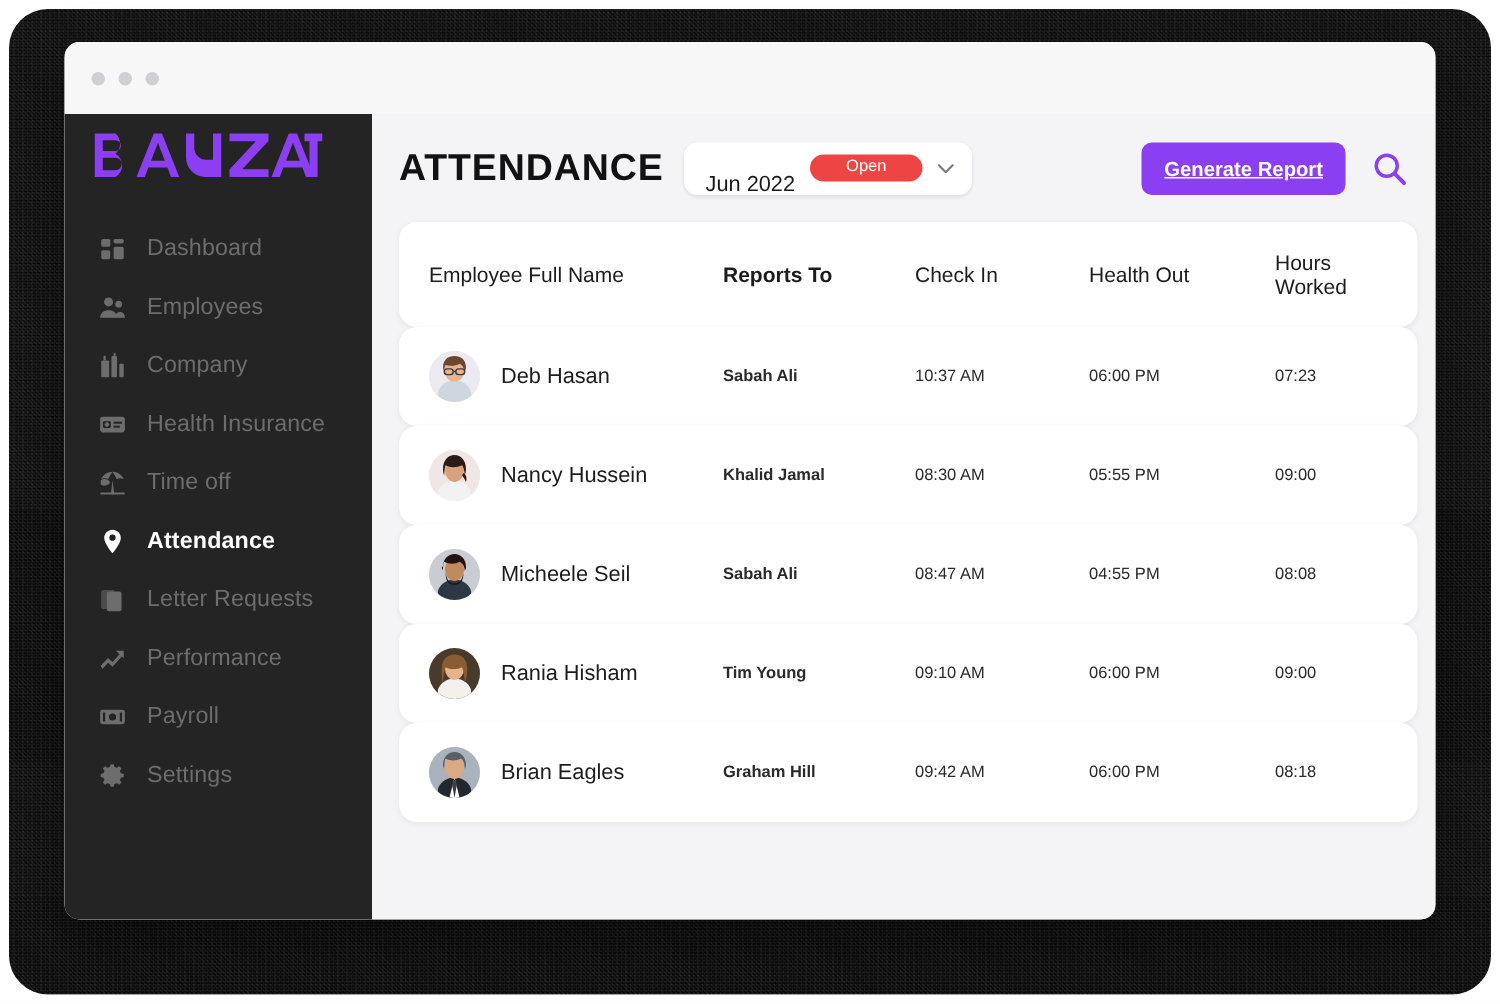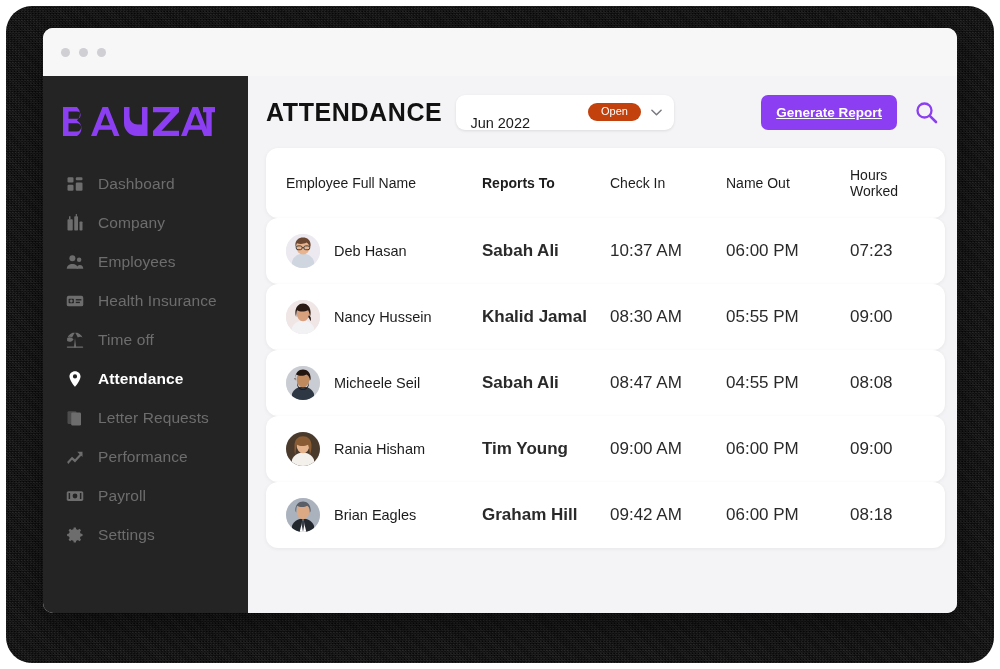--- a/index.html
+++ b/index.html
@@ -60,21 +60,20 @@
   .dots { display: flex; gap: 9px; }
   .dot { width: 9px; height: 9px; border-radius: 50%; background: #cfcfd4; }
 
   .body-row { flex: 1; display: flex; min-height: 0; }
 
   
   .sidebar {
     width: 205px;
     flex: 0 0 205px;
     background: #242424;
-    padding-top: 18px;
     position: relative;
   }
   .logo {
     margin: 8px 0 0 20px;
     height: 40px;
     display: flex;
     align-items: center;
   }
   .logo svg { display: block; }
 
@@ -130,27 +129,26 @@
     gap: 10px;
     background: #ffffff;
     border-radius: 9px;
     height: 35px;
     padding: 0 12px 0 14px;
     box-shadow: 0 1px 3px rgba(0,0,0,.10);
     cursor: pointer;
   }
   .month-label { font-size: 14.5px; color: #1a1a1a; white-space: nowrap; margin-top: 21px; }
   .badge-open {
-    background: #c2410c;
+    background: #ef4444;
     color: #ffffff;
     font-size: 11px;
     border-radius: 999px;
-    padding: 3px 13px 4px;
+    padding: 3px 24px 4px;
     line-height: 1;
-    margin-left: 48px;
   }
   .chev { width: 11px; height: 11px; }
   .chev svg { display:block; }
 
   .topbar-right {
     margin-left: auto;
     display: flex;
     align-items: center;
     gap: 16px;
     padding-right: 6px;
@@ -195,21 +193,21 @@
 
   .c-name  { flex: 0 0 196px; display: flex; align-items: center; gap: 14px; min-width:0; }
   .c-rep   { flex: 0 0 128px; font-weight: bold; }
   .c-in    { flex: 0 0 116px; }
   .c-out   { flex: 0 0 124px; }
   .c-hrs   { flex: 1; }
 
   .head .c-name, .head .c-rep, .head .c-in, .head .c-out, .head .c-hrs {
     font-size: 14px; color: #1c1c1c;
   }
-  .cell { font-size: 17px; color: #2a2a2a; white-space: nowrap; }
+  .cell { font-size: 11px; color: #2a2a2a; white-space: nowrap; }
   .emp-name { font-size: 14.5px; color: #1c1c1c; white-space: nowrap; text-align: right; }
 
   .avatar {
     width: 34px; height: 34px;
     border-radius: 50%;
     flex: 0 0 34px;
     overflow: hidden;
     position: relative;
     background: #e9e9ee;
   }
@@ -263,40 +261,40 @@
                 <rect x="2" y="13" width="8" height="8" rx="1.5"></rect>
                 <rect x="13" y="10" width="9" height="11" rx="1.5"></rect>
               </svg>
           </span>
           <span>Dashboard</span>
         </div>
 
         <div class="nav-item">
           <span class="ico">
             <svg viewBox="0 0 24 24">
+                <circle cx="8.5" cy="7" r="4"></circle>
+                <path d="M1 21c0-4.2 3.4-6.5 7.5-6.5S16 16.8 16 21H1z"></path>
+                <circle cx="17.5" cy="9" r="3"></circle>
+                <path d="M14 21c.3-3.3 2.2-5 4.6-5 2.6 0 4.4 1.9 4.4 5h-9z"></path>
+              </svg>
+          </span>
+          <span>Employees</span>
+        </div>
+
+        <div class="nav-item">
+          <span class="ico">
+            <svg viewBox="0 0 24 24">
                 <rect x="2" y="7" width="7" height="15" rx="1"></rect>
                 <rect x="11" y="3" width="5" height="19" rx="1"></rect>
                 <rect x="18" y="10" width="4" height="12" rx="1"></rect>
                 <rect x="4" y="3" width="2" height="4"></rect>
                 <rect x="13" y="0" width="1.6" height="4"></rect>
               </svg>
           </span>
           <span>Company</span>
-        </div>
-
-        <div class="nav-item">
-          <span class="ico">
-            <svg viewBox="0 0 24 24">
-                <circle cx="8.5" cy="7" r="4"></circle>
-                <path d="M1 21c0-4.2 3.4-6.5 7.5-6.5S16 16.8 16 21H1z"></path>
-                <circle cx="17.5" cy="9" r="3"></circle>
-                <path d="M14 21c.3-3.3 2.2-5 4.6-5 2.6 0 4.4 1.9 4.4 5h-9z"></path>
-              </svg>
-          </span>
-          <span>Employees</span>
         </div>
 
         <div class="nav-item">
           <span class="ico">
             <svg viewBox="0 0 24 24">
                 <rect x="1" y="5" width="22" height="14" rx="2.5"></rect>
                 <rect x="3.5" y="9" width="7" height="6" rx="1" fill="#242424"></rect>
                 <rect x="6" y="10" width="2" height="4" fill="#6d6d6d"></rect>
                 <rect x="5" y="11" width="4" height="2" fill="#6d6d6d"></rect>
                 <rect x="13" y="9.5" width="7.5" height="1.8" fill="#242424"></rect>
@@ -397,21 +395,21 @@
           </span>
         </div>
       </div>
 
       <div class="table">
 
         <div class="card head">
           <div class="c-name">Employee Full Name</div>
           <div class="c-rep">Reports To</div>
           <div class="c-in">Check In</div>
-          <div class="c-out">Name Out</div>
+          <div class="c-out">Health Out</div>
           <div class="c-hrs">Hours Worked</div>
         </div>
 
         <div class="card">
           <div class="c-name">
             <span class="avatar">
               <svg viewBox="0 0 40 40">
                   <rect width="40" height="40" fill="#eceaf0"></rect>
                   <path d="M20 23c7 0 12 5 13 10v7H7v-7c1-5 6-10 13-10z" fill="#cfd6e0"></path>
                   <ellipse cx="20" cy="15" rx="8" ry="9" fill="#e8b48f"></ellipse>
@@ -473,21 +471,21 @@
               <svg viewBox="0 0 40 40">
                   <rect width="40" height="40" fill="#4a3a2c"></rect>
                   <path d="M20 24c7 0 12 5 13 9v7H7v-7c1-4 6-9 13-9z" fill="#f4f1ec"></path>
                   <ellipse cx="20" cy="16" rx="7.5" ry="9" fill="#e5b48d"></ellipse>
                   <path d="M10 16c0-7 4-11 10-11s10 4 10 11c0 5-1 9-2 11 0-4-1-9-2-12-4 2-10 2-13 0-1 3-2 8-2 12-1-2-1-6-1-11z" fill="#8a5c33"></path>
                 </svg>
             </span>
             <span class="emp-name">Rania Hisham</span>
           </div>
           <div class="c-rep cell">Tim Young</div>
-          <div class="c-in cell">09:00 AM</div>
+          <div class="c-in cell">09:10 AM</div>
           <div class="c-out cell">06:00 PM</div>
           <div class="c-hrs cell">09:00</div>
         </div>
 
         <div class="card">
           <div class="c-name">
             <span class="avatar">
               <svg viewBox="0 0 40 40">
                   <rect width="40" height="40" fill="#aab2bd"></rect>
                   <path d="M20 24c7 0 12 5 13 9v7H7v-7c1-4 6-9 13-9z" fill="#23272e"></path>

